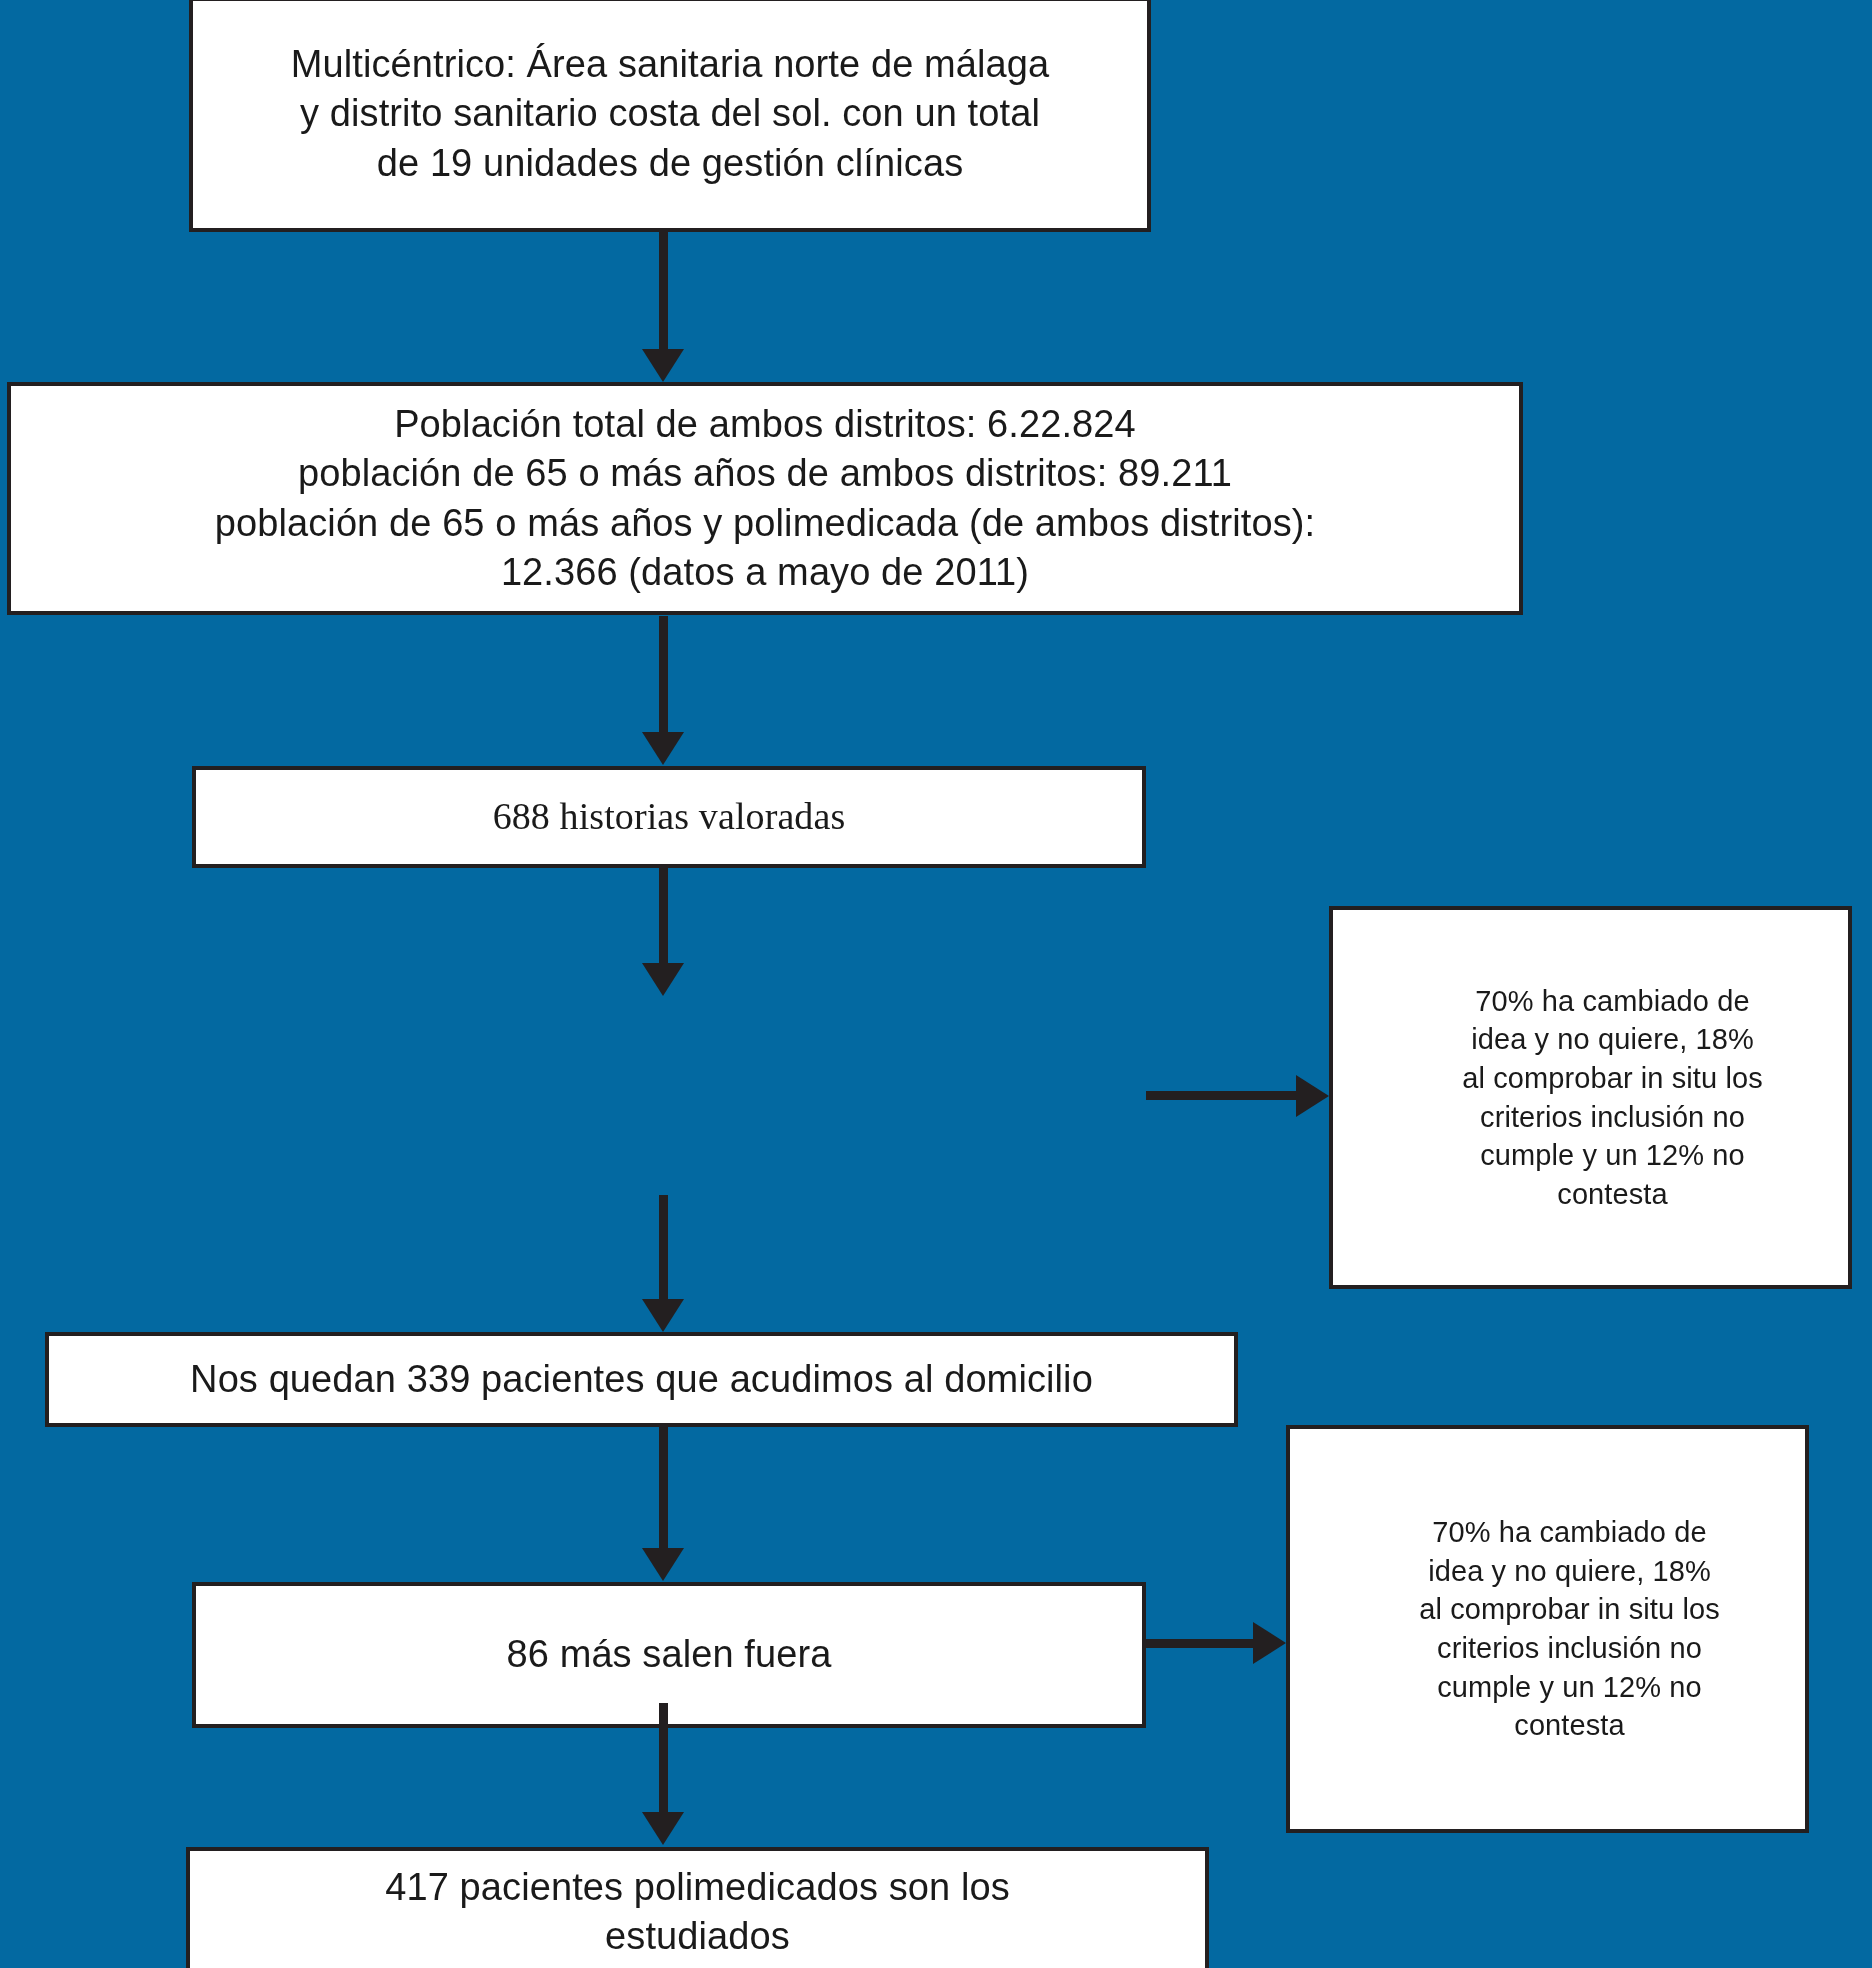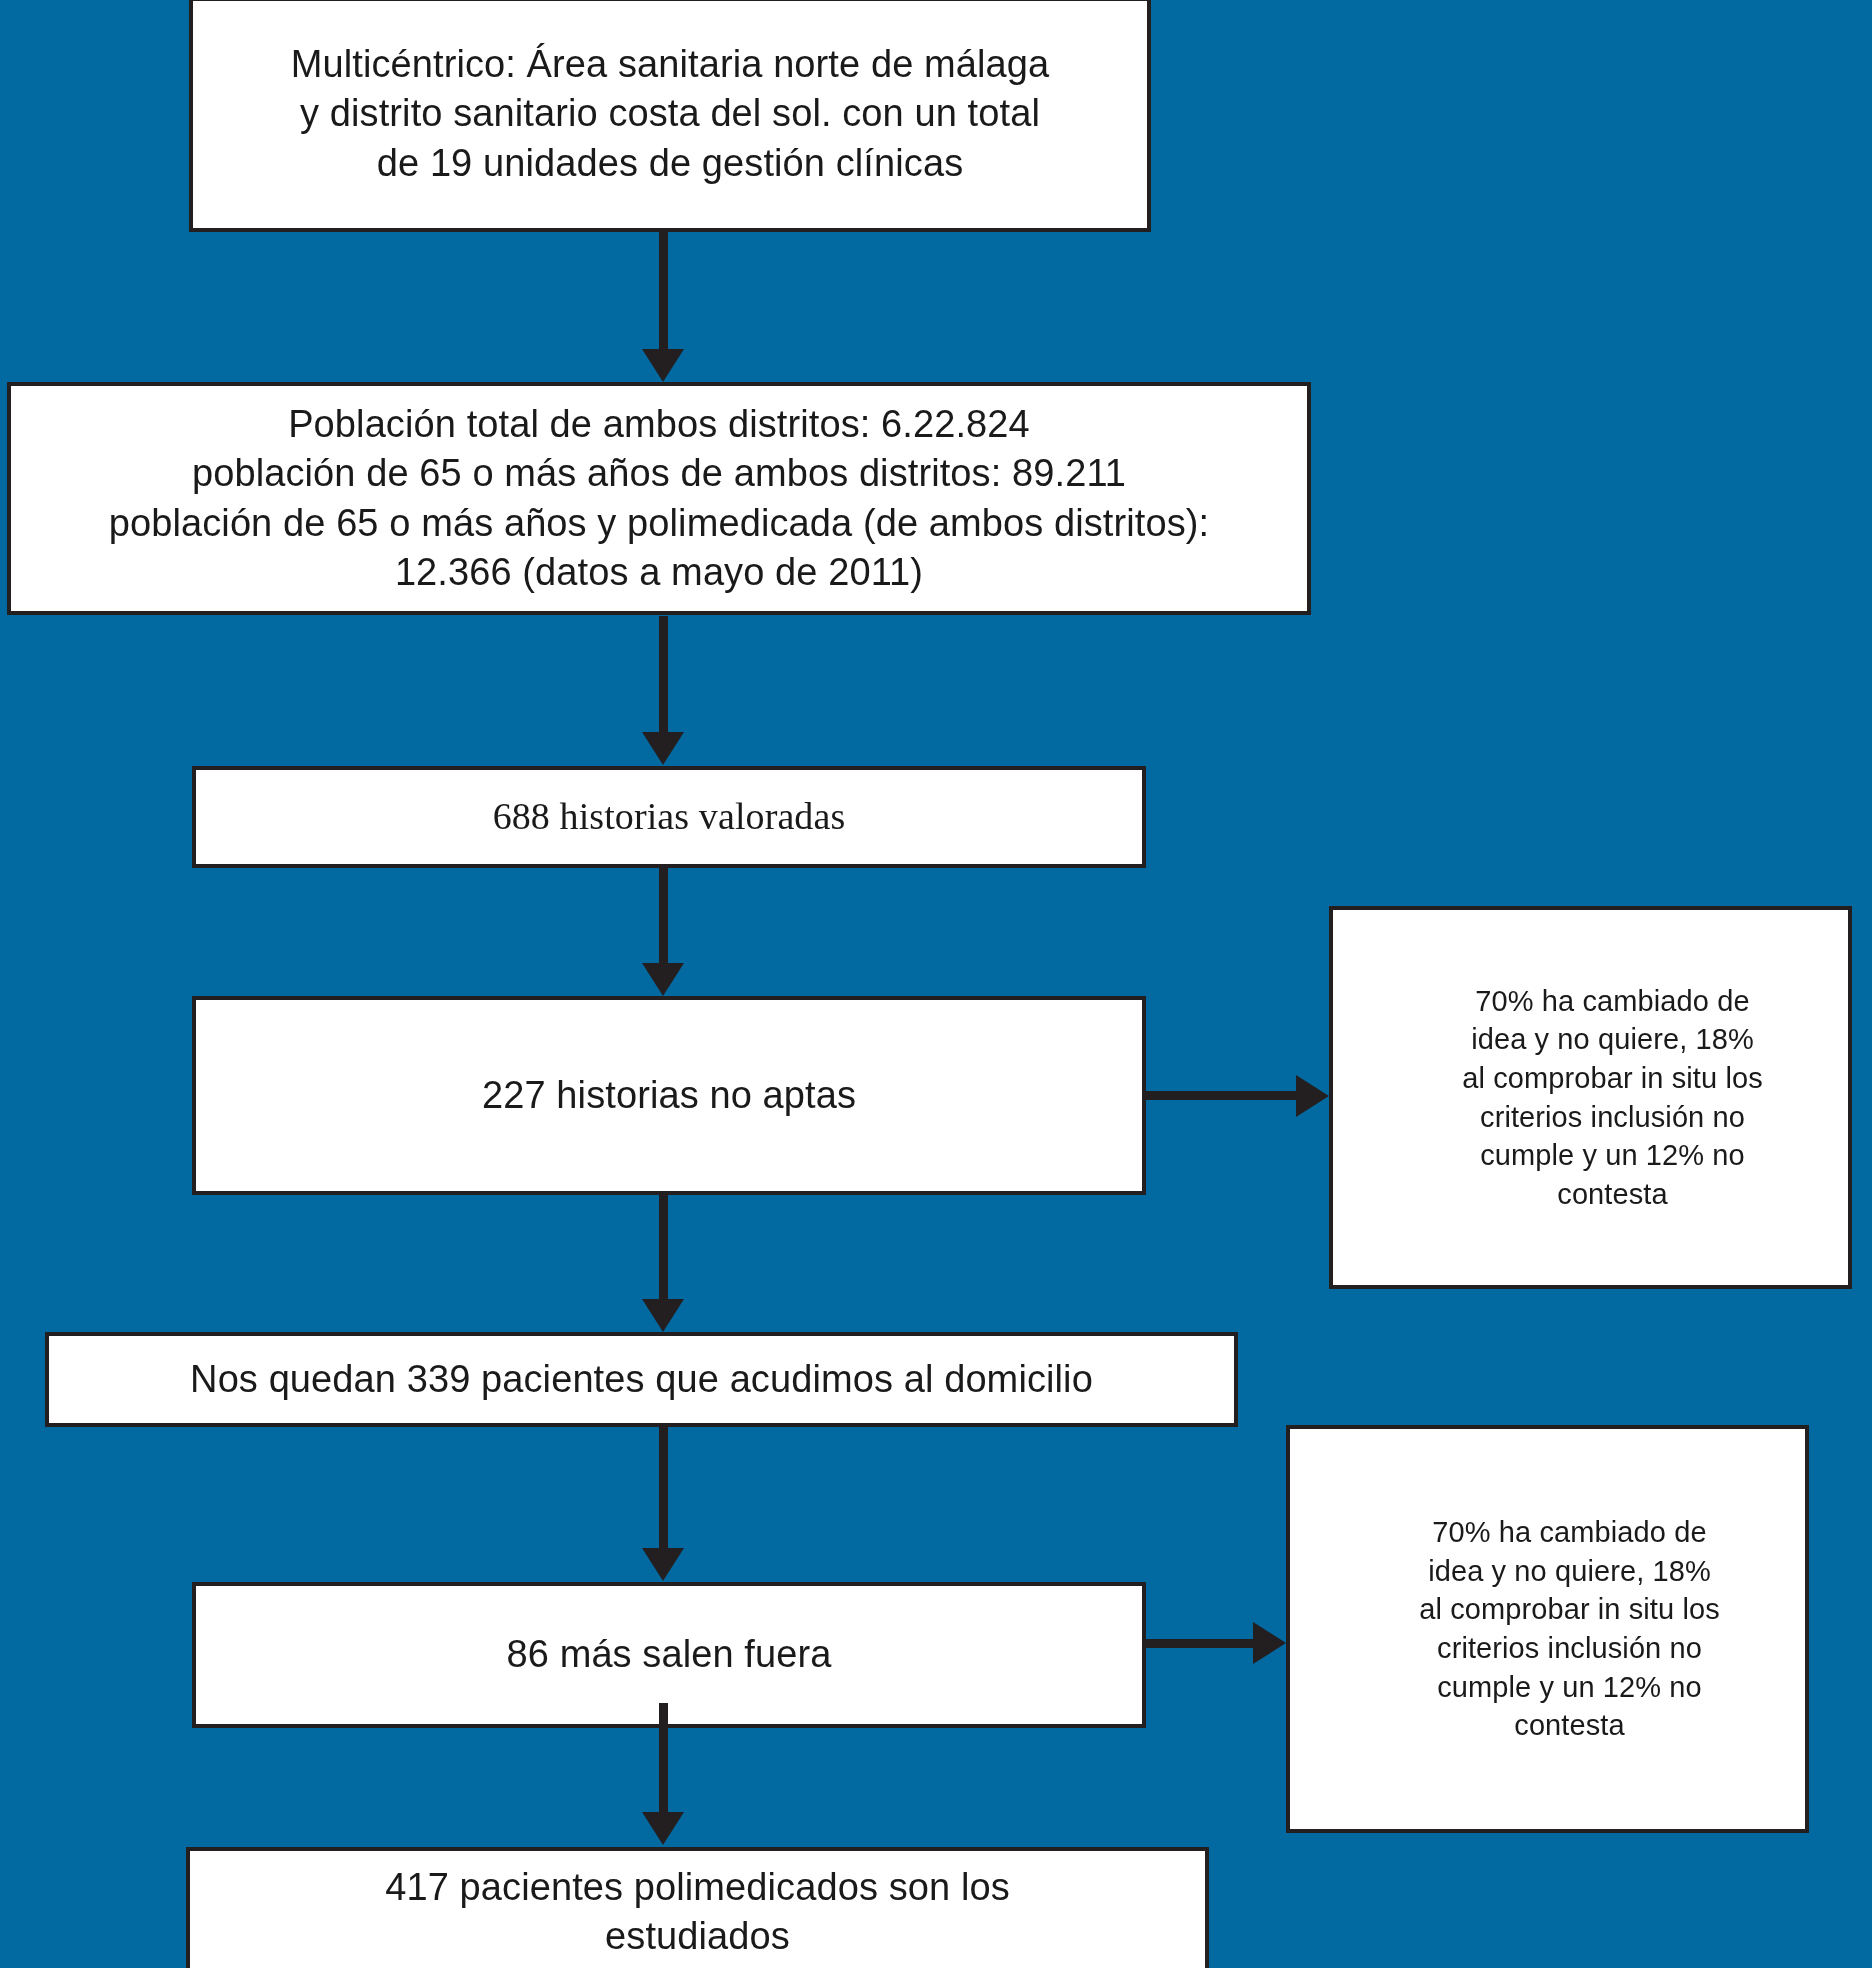--- a/index.html
+++ b/index.html
@@ -34,21 +34,21 @@
     line-height: 1.30;
     font-size: 38px;
     letter-spacing: 0.1px;
     white-space: pre-line;
     padding: 0 8.6px;
     box-sizing: border-box;
   }
 
   
   #n-multicentrico { left: 189px;  top: -3.5px;   width: 962px; height: 235px; }
-  #n-poblacion     { left: 7px;    top: 382px;  width: 1304px; height: 233px; }
+  #n-poblacion     { left: 7px;    top: 382px;  width: 1516px; height: 233px; }
   #n-historias688  { left: 192px;  top: 766px;  width: 954px; height: 102px; font-family: Liberation Serif, serif; }
   #n-historias227  { left: 192px;  top: 996px; width: 954px; height: 199px; }
   #n-quedan461     { left: 45px;   top: 1332px; width: 1193px; height: 95px; }
   #n-salen86       { left: 192px;  top: 1582px; width: 954px; height: 146px; }
   #n-final375      { left: 186px;  top: 1847px; width: 1023px; height: 130px; }
 
   #n-callout1      { left: 1329px; top: 906px; width: 523px; height: 383px; }
   #n-callout2      { left: 1286px; top: 1425px; width: 523px; height: 408px; }
 
   #n-callout1 .txt, #n-callout2 .txt { font-size: 29px; line-height: 1.33; margin-left: 44px; }
@@ -124,23 +124,20 @@
     <span class="txt">Población total de ambos distritos: 6.22.824
 población de 65 o más años de ambos distritos: 89.211
 población de 65 o más años y polimedicada (de ambos distritos):
 12.366 (datos a mayo de 2011)</span>
   </div>
 
   <div class="node" id="n-historias688">
     <span class="txt">688 historias valoradas</span>
   </div>
 
-  <div class="node" id="n-historias227">
-    <span class="txt">227 historias no aptas</span>
-  </div>
 
   <div class="node" id="n-quedan461">
     <span class="txt">Nos quedan 339 pacientes que acudimos al domicilio</span>
   </div>
 
   <div class="node" id="n-salen86">
     <span class="txt">86 más salen fuera</span>
   </div>
 
   <div class="node" id="n-final375">

